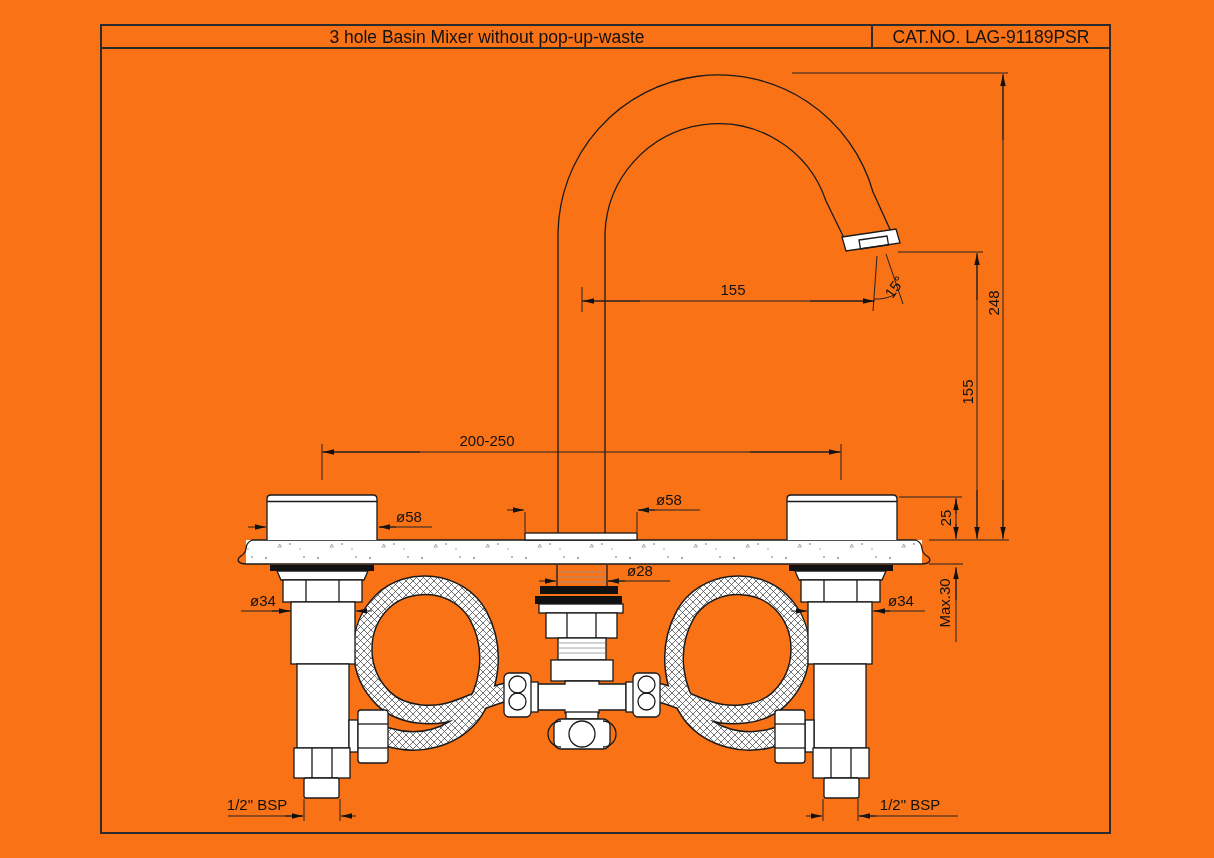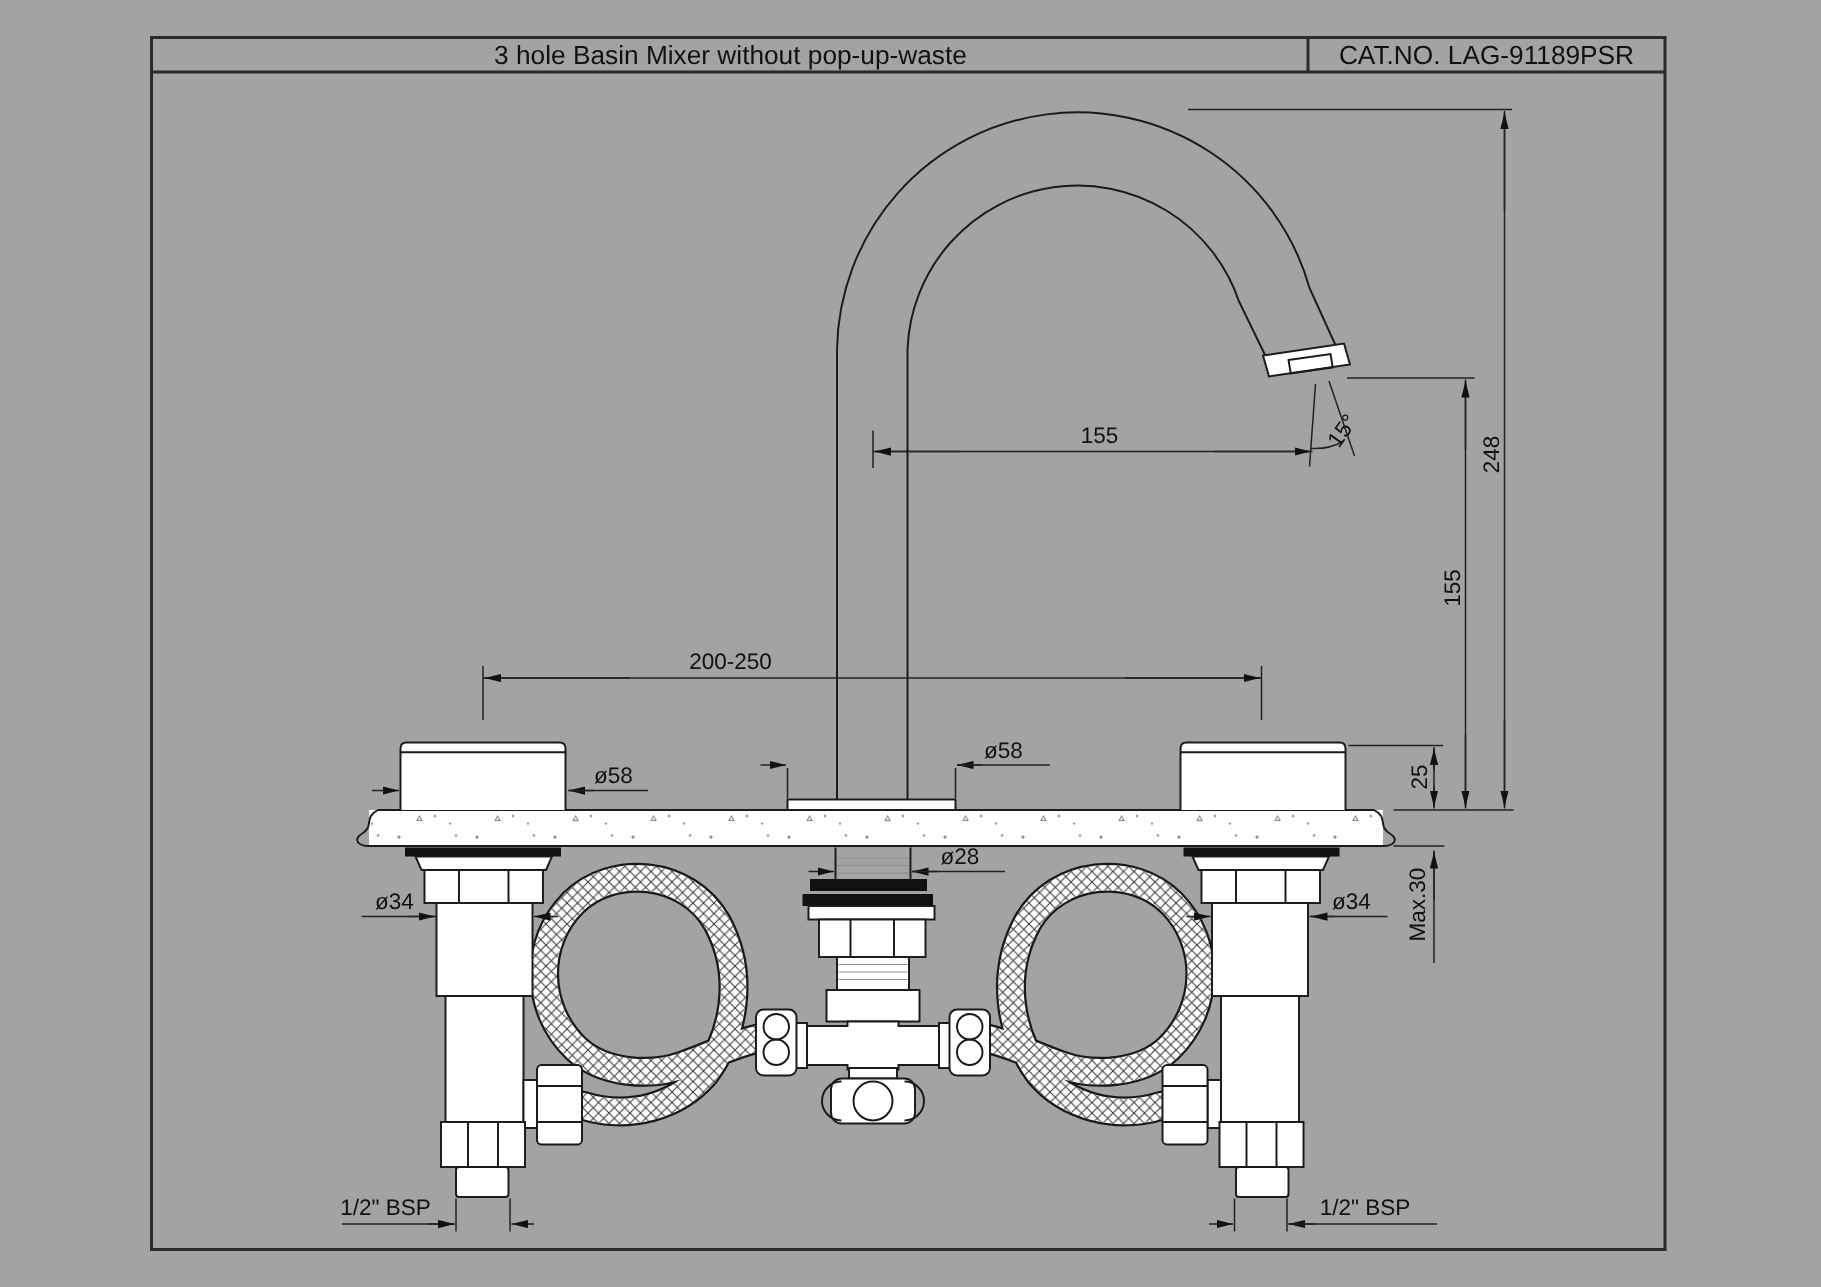--- a/index.html
+++ b/index.html
@@ -1,16 +1,16 @@
 <!DOCTYPE html>
 <html><head>
 <meta charset="utf-8">
 <style>
   html,body{margin:0;padding:0;background:#fff;}
-  .page{position:relative;width:1214px;height:858px;background:#a3a3a3;overflow:hidden;
+  .page{position:relative;width:1214px;height:858px;background:#f97316;overflow:hidden;
         font-family:"Liberation Sans",sans-serif;}
   svg{position:absolute;left:0;top:0;}
   text{font-family:"Liberation Sans",sans-serif;fill:#111;}
   .geo{stroke:#1a1a1a;stroke-width:1.3;fill:none;}
   .geow{stroke:#1a1a1a;stroke-width:1.3;fill:#fff;}
   .dim{stroke:#222;stroke-width:1;fill:none;}
   .thread{stroke:#8f8f8f;stroke-width:0.8;fill:none;}
   .dtxt{font-size:15px;}
   .ttxt{font-size:17.5px;}
 </style>

